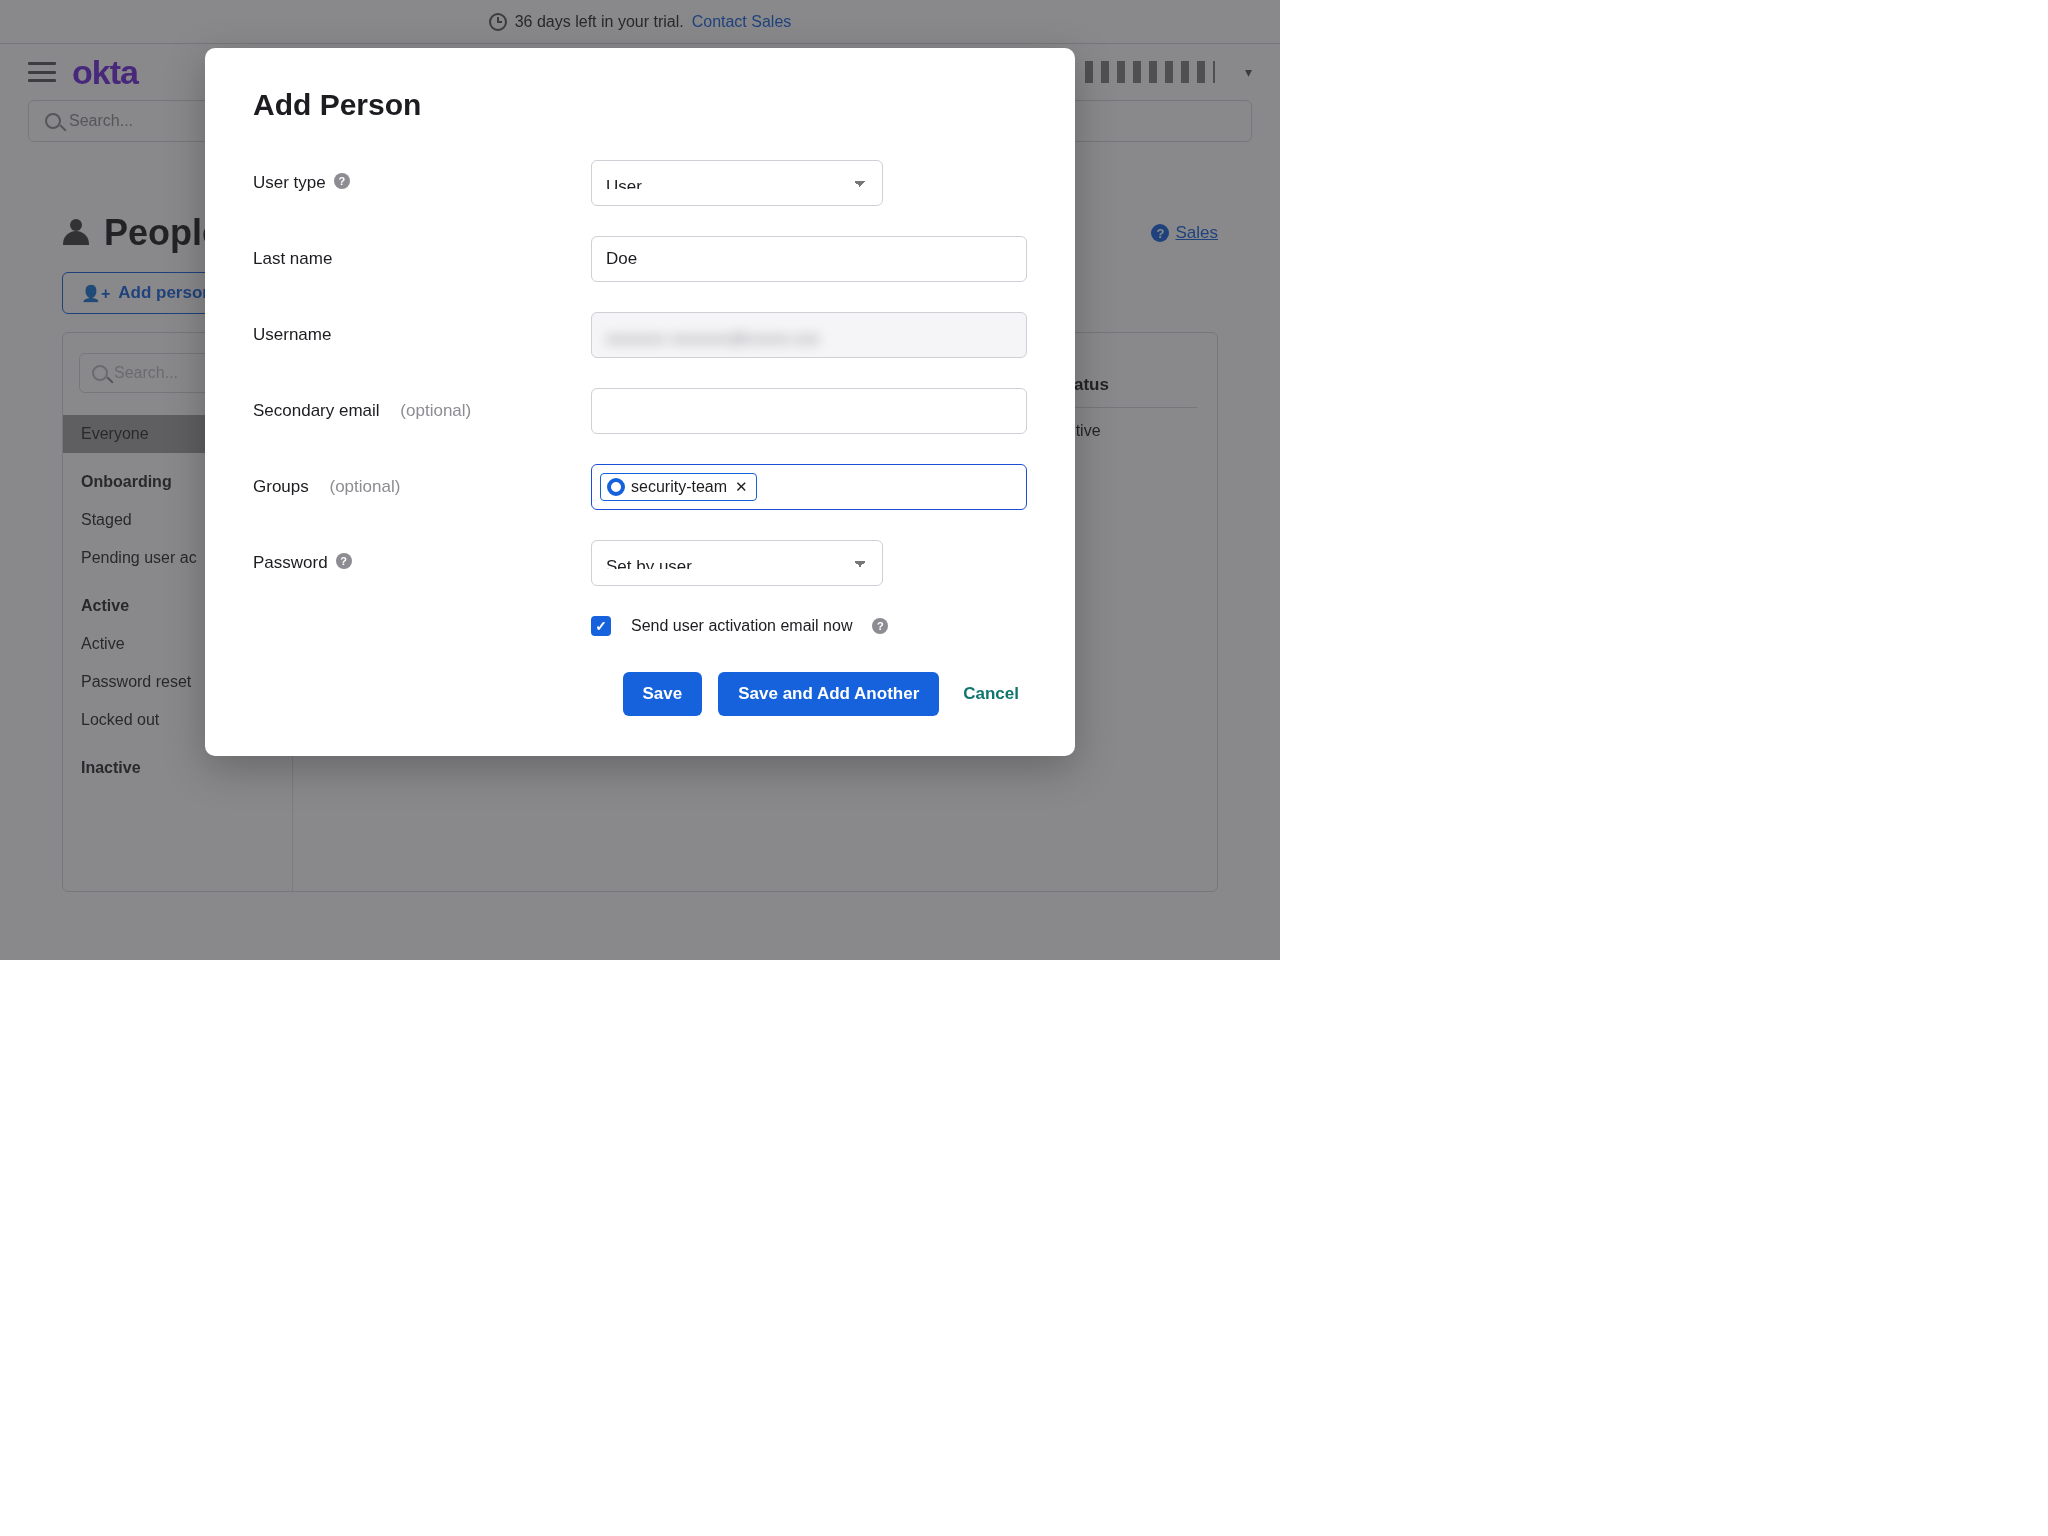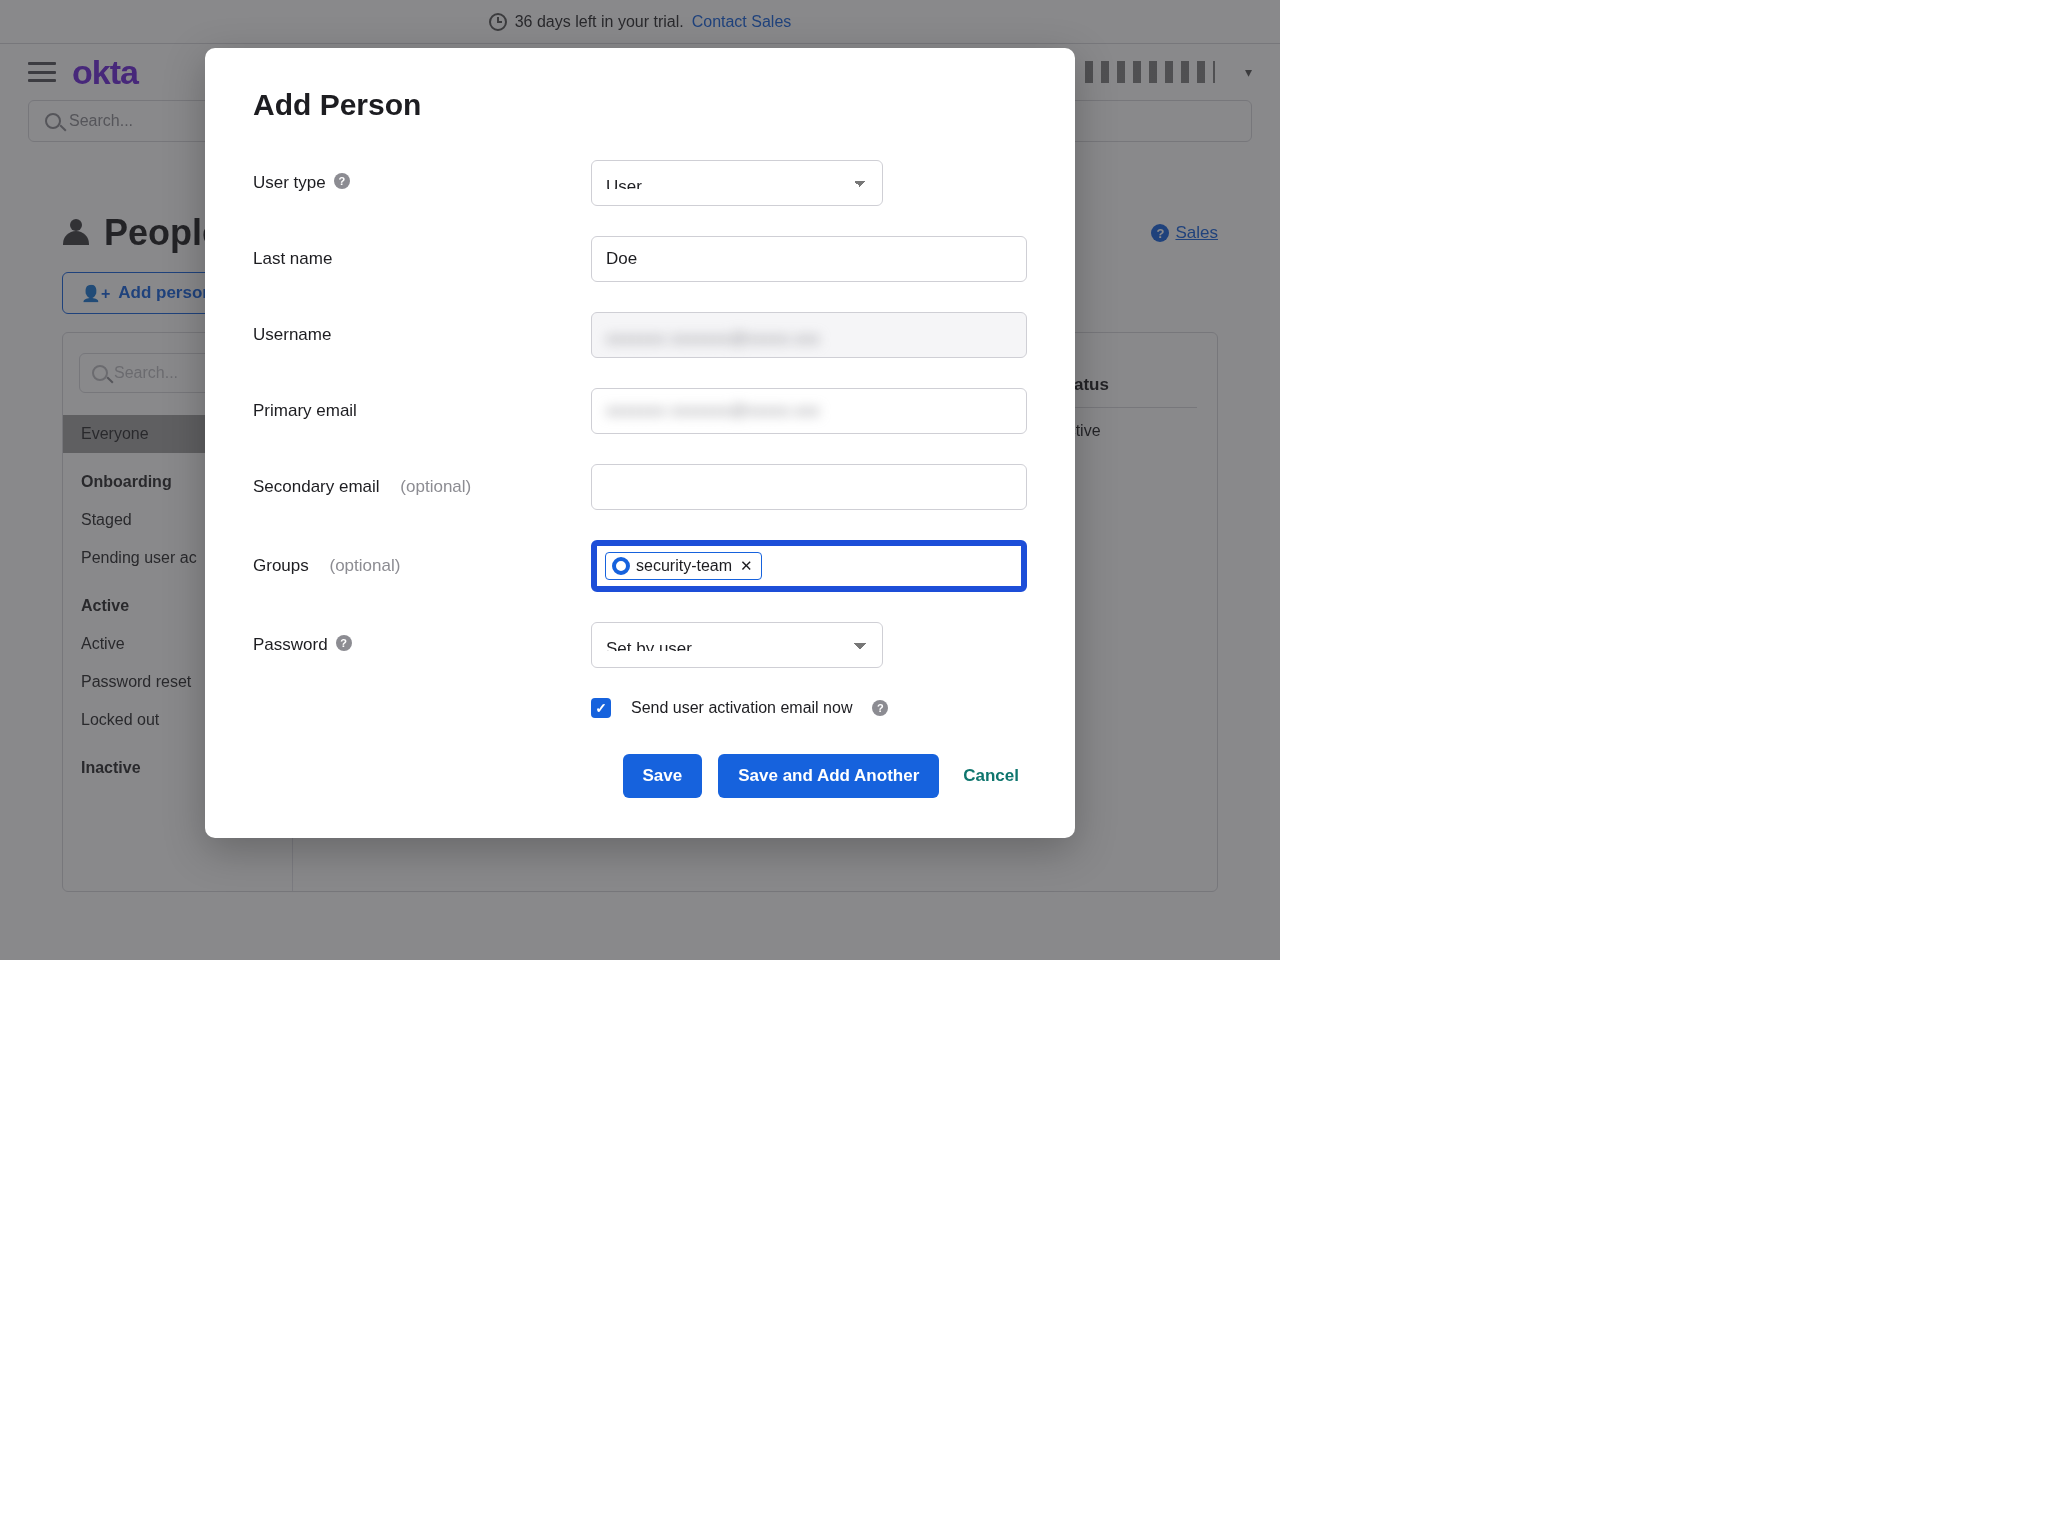--- a/index.html
+++ b/index.html
@@ -175,21 +175,21 @@
     background-size: 6px 6px, 6px 6px;
     background-repeat: no-repeat;
   }
   .form-input.readonly { background:#f5f5f7; color:#bfbfc4; }
   .blurred-text { filter: blur(6px); color:#8c8c92; pointer-events:none; }
 
   
   .chipbox {
     flex:1;
     min-height:46px;
-    border:6px solid #1d4ed8;
+    border:1px solid #1d4ed8;
     border-radius:6px;
     padding:6px 8px;
     display:flex; align-items:center; gap:6px;
   }
   .chip {
     display:inline-flex; align-items:center; gap:6px;
     border:1px solid #1662dd; border-radius:4px;
     padding: 4px 8px 4px 6px;
     font-size:16px;
     background:#fff;
@@ -307,26 +307,20 @@
       <input class="form-input" value="Doe" style="">
     </div>
 
     <div class="form-row">
       <label class="form-label">Username</label>
       <div class="form-input readonly">
         <span class="blurred-text">xxxxxxx xxxxxxx@xxxxx.xxx</span>
       </div>
     </div>
 
-    <div class="form-row">
-      <label class="form-label">Primary email</label>
-      <div class="form-input" style="display:flex;align-items:center;">
-        <span class="blurred-text">xxxxxxx xxxxxxx@xxxxx.xxx</span>
-      </div>
-    </div>
 
     <div class="form-row">
       <label class="form-label">
         <span>Secondary email</span>&nbsp;<span class="opt">(optional)</span>
       </label>
       <input class="form-input" value="" style="">
     </div>
 
     <div class="form-row">
       <label class="form-label">

